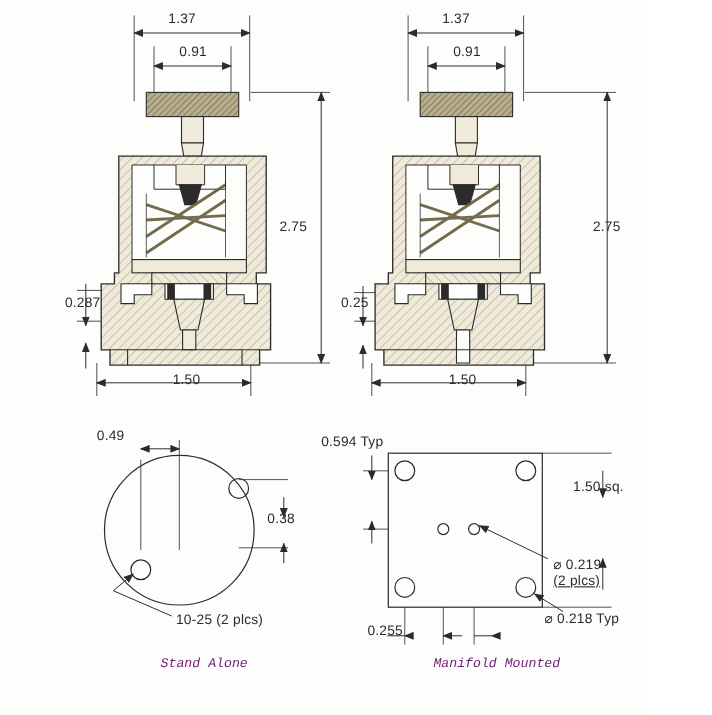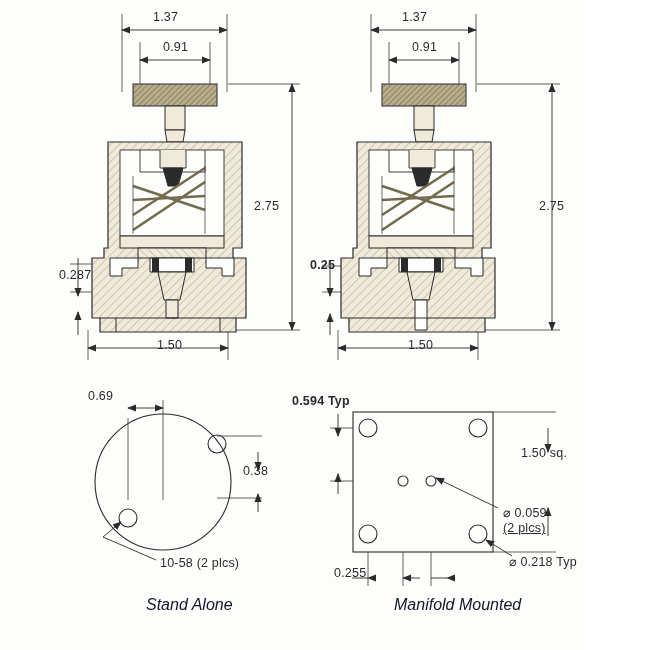--- a/index.html
+++ b/index.html
@@ -25,24 +25,24 @@
   .dimtext {
     position: absolute;
     font-family: "Liberation Sans", sans-serif;
     font-size: 12.5px;
     color: #2b2b2b;
     white-space: nowrap;
     letter-spacing: 0.2px;
   }
   .caption {
     position: absolute;
-    font-family: Liberation Sans, sans-serif;
+    font-family: Liberation Mono, monospace;
     font-style: italic;
-    font-size: 16px;
-    color: #0f172a;
+    font-size: 12px;
+    color: #701a75;
     white-space: nowrap;
   }
 </style>
 </head>
 <body>
 
 <div id="page">
 
   <svg class="layer" viewBox="0 0 647 650">
     <defs>
@@ -245,30 +245,30 @@
 
   <div class="dimtext" style="left:153px; top:10px;">1.37</div>
   <div class="dimtext" style="left:163px; top:40px;">0.91</div>
   <div class="dimtext" style="left:254px; top:199px;">2.75</div>
   <div class="dimtext" style="left:59px; top:268px;text-align:center;">0.287</div>
   <div class="dimtext" style="left:157px; top:338px;">1.50</div>
 
   <div class="dimtext" style="left:402px; top:10px;">1.37</div>
   <div class="dimtext" style="left:412px; top:40px;">0.91</div>
   <div class="dimtext" style="left:539px; top:199px;">2.75</div>
-  <div class="dimtext" style="left:310px; top:258px;font-weight:bold;">0.25</div>
+  <div class="dimtext" style="left:310px; top:268px;">0.25</div>
   <div class="dimtext" style="left:408px; top:338px;">1.50</div>
 
-  <div class="dimtext" style="left:88px; top:389px;">0.69</div>
+  <div class="dimtext" style="left:88px; top:389px;">0.49</div>
   <div class="dimtext" style="left:243px; top:464px;">0.38</div>
-  <div class="dimtext" style="left:160px; top:556px;">10-58 (2 plcs)</div>
-
-  <div class="dimtext" style="left:292px; top:394px;font-weight:bold;">0.594 Typ</div>
-  <div class="dimtext" style="left:521px; top:446px;">1.50 sq.</div>
+  <div class="dimtext" style="left:160px; top:556px;">10-25 (2 plcs)</div>
+
+  <div class="dimtext" style="left:292px; top:394px;">0.594 Typ</div>
+  <div class="dimtext" style="left:521px; top:435px;">1.50 sq.</div>
   <div class="dimtext" style="left:334px; top:566px;">0.255</div>
-  <div class="dimtext" style="left:503px; top:505px;">⌀ 0.059</div>
+  <div class="dimtext" style="left:503px; top:505px;">⌀ 0.219</div>
   <div class="dimtext" style="left:503px; top:521px;text-decoration:underline;">(2 plcs)</div>
-  <div class="dimtext" style="left:509px; top:554px;text-align:center;">⌀ 0.218 Typ</div>
+  <div class="dimtext" style="left:495px; top:554px;text-align:center;">⌀ 0.218 Typ</div>
 
   <div class="caption" style="left:146px; top:596px;">Stand Alone</div>
   <div class="caption" style="left:394px; top:596px;">Manifold Mounted</div>
 
 </div>
 
 </body></html>

